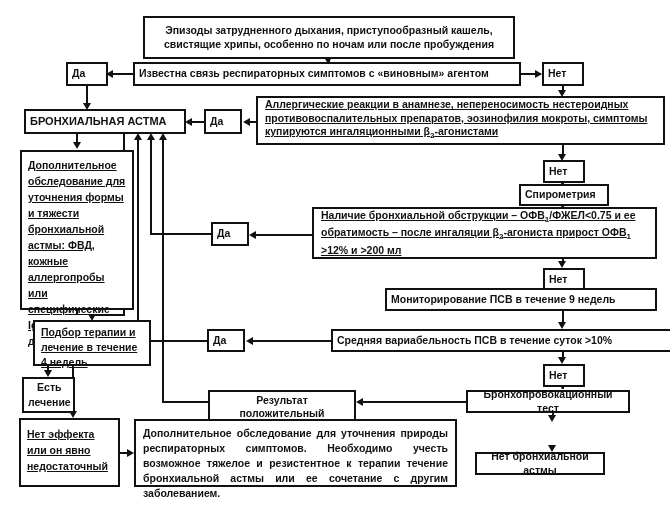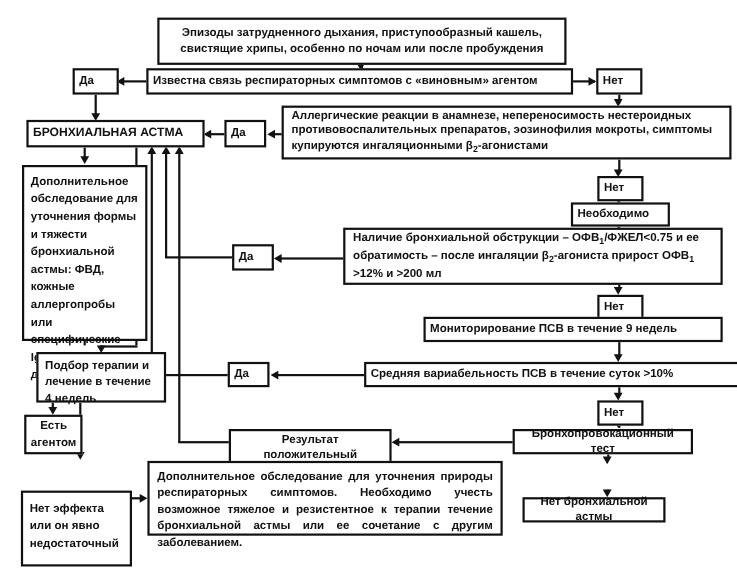--- a/index.html
+++ b/index.html
@@ -27,20 +27,21 @@
     display: flex;
     align-items: center;
     justify-content: flex-start;
     text-align: center;
     padding: 2px 4px;
     z-index: 5;
   }
   .box.left {
     justify-content: center;
     text-align: left;
+    text-decoration: underline;
   }
   .box.just {
     display: block;
     text-align: justify;
     text-align-last: left;
   }
   .tall {
     align-items: flex-start;
   }
   .ln {
@@ -109,21 +110,21 @@
 
   <div class="box left" style="left:256px; top:96px; width:409px; height:49px; padding-left:7px;">
     <span>Аллергические реакции в анамнезе, непереносимость нестероидных противовоспалительных препаратов, эозинофилия мокроты, симптомы купируются ингаляционными β<sub>2</sub>-агонистами</span>
   </div>
 
   <div class="box" style="left:543px; top:160px; width:42px; height:23px;">
     <span>Нет</span>
   </div>
 
   <div class="box" style="left:519px; top:184px; width:90px; height:22px;">
-    <span>Необходимо</span>
+    <span>Спирометрия</span>
   </div>
 
   <div class="box left tall" style="left:20px; top:150px; width:114px; height:160px; padding:5px 6px; line-height:16px;">
     <span>Дополнительное обследование для уточнения формы и тяжести бронхиальной астмы: ФВД, кожные аллергопробы или специфические IgE- антитела и др.</span>
   </div>
 
   <div class="box left" style="left:312px; top:207px; width:345px; height:52px; padding-left:7px;">
     <span>Наличие бронхиальной обструкции – ОФВ<sub>1</sub>/ФЖЕЛ&lt;0.75 и ее обратимость – после ингаляции β<sub>2</sub>-агониста прирост ОФВ<sub>1</sub> &gt;12% и &gt;200 мл</span>
   </div>
 
@@ -149,24 +150,24 @@
 
   <div class="box" style="left:543px; top:364px; width:42px; height:23px;">
     <span>Нет</span>
   </div>
 
   <div class="box left tall" style="left:33px; top:320px; width:118px; height:46px; padding:3px 6px; line-height:15px;">
     <span>Подбор терапии и лечение в течение 4 недель</span>
   </div>
 
   <div class="box" style="left:22px; top:377px; width:53px; height:36px; line-height:15px;">
-    <span>Есть агентом</span>
-  </div>
-
-  <div class="box left tall" style="left:19px; top:418px; width:101px; height:69px; padding:6px; line-height:16px;margin-top:28px;">
+    <span>Есть лечение</span>
+  </div>
+
+  <div class="box left tall" style="left:19px; top:418px; width:101px; height:69px; padding:6px; line-height:16px;">
     <span>Нет эффекта или он явно недостаточный</span>
   </div>
 
   <div class="box" style="left:208px; top:390px; width:148px; height:34px;">
     <span>Результат положительный</span>
   </div>
 
   <div class="box" style="left:466px; top:390px; width:164px; height:23px;">
     <span>Бронхопровокационный тест</span>
   </div>

